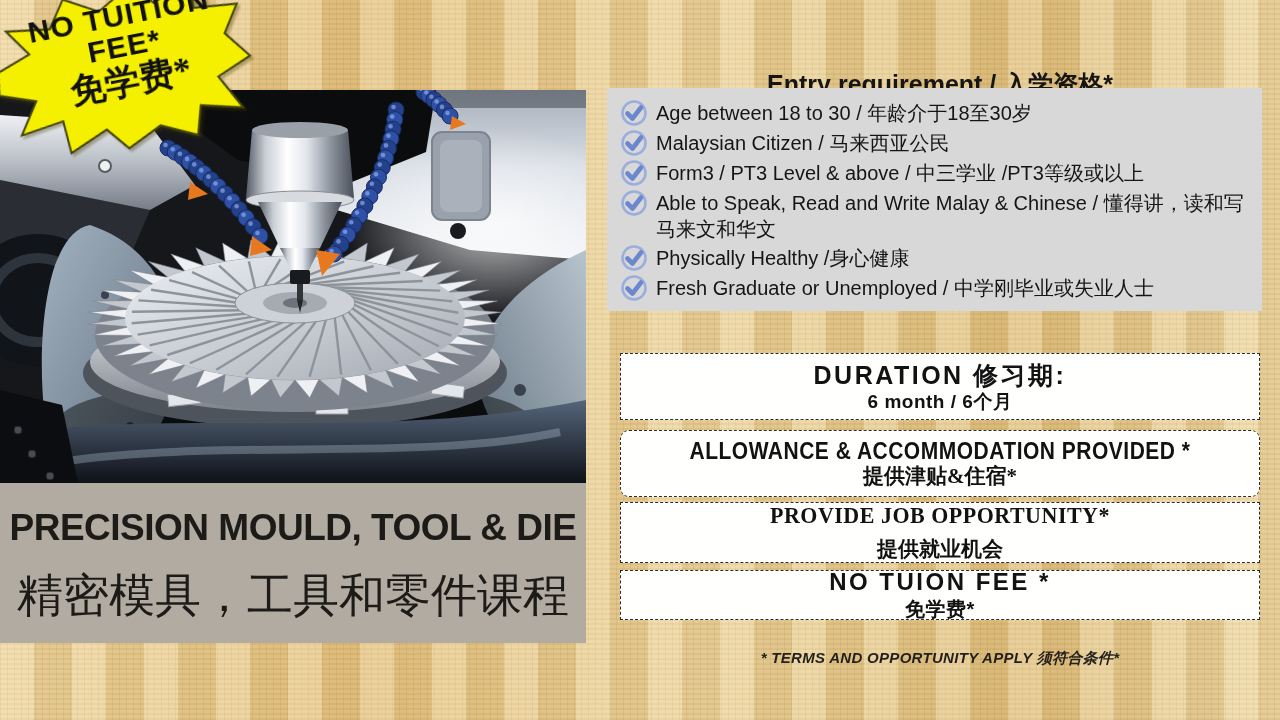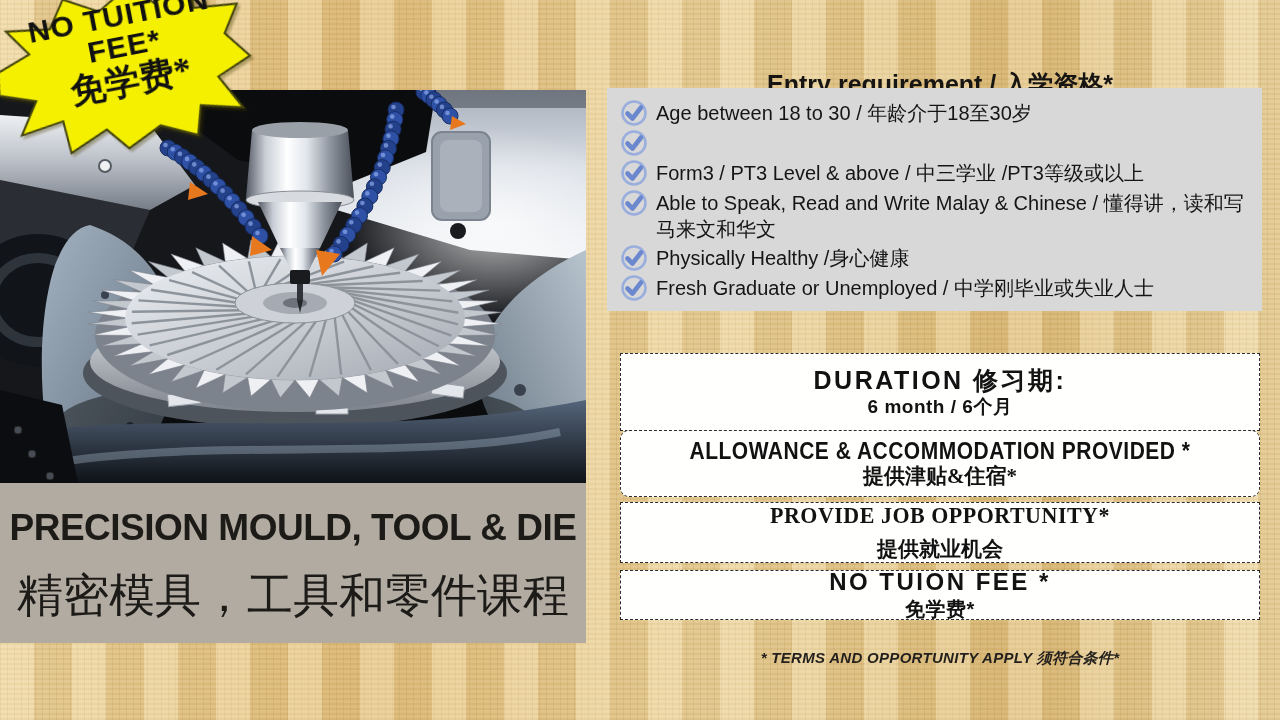--- a/index.html
+++ b/index.html
@@ -367,20 +367,21 @@
             <circle cx="15" cy="15" r="11.5" fill="none" stroke="#9aaede" stroke-width="2.6"></circle>
             <path d="M8.5 15.5 L13.5 20.5 L22 9.5" fill="none" stroke="#6b88cf" stroke-width="4.6" stroke-linecap="round" stroke-linejoin="round"></path>
           </svg></span>
       <span class="req-text">Age between 18 to 30  /  年龄介于18至30岁</span>
     </div>
     <div class="req">
       <span class="chk"><svg viewBox="0 0 30 30" width="30" height="30">
             <circle cx="15" cy="15" r="11.5" fill="none" stroke="#9aaede" stroke-width="2.6"></circle>
             <path d="M8.5 15.5 L13.5 20.5 L22 9.5" fill="none" stroke="#6b88cf" stroke-width="4.6" stroke-linecap="round" stroke-linejoin="round"></path>
           </svg></span>
+      <span class="req-text">Malaysian Citizen / 马来西亚公民</span>
     </div>
     <div class="req">
       <span class="chk"><svg viewBox="0 0 30 30" width="30" height="30">
             <circle cx="15" cy="15" r="11.5" fill="none" stroke="#9aaede" stroke-width="2.6"></circle>
             <path d="M8.5 15.5 L13.5 20.5 L22 9.5" fill="none" stroke="#6b88cf" stroke-width="4.6" stroke-linecap="round" stroke-linejoin="round"></path>
           </svg></span>
       <span class="req-text">Form3 / PT3 Level &amp; above / 中三学业 /PT3等级或以上</span>
     </div>
     <div class="req">
       <span class="chk"><svg viewBox="0 0 30 30" width="30" height="30">
@@ -398,21 +399,21 @@
     </div>
     <div class="req">
       <span class="chk"><svg viewBox="0 0 30 30" width="30" height="30">
             <circle cx="15" cy="15" r="11.5" fill="none" stroke="#9aaede" stroke-width="2.6"></circle>
             <path d="M8.5 15.5 L13.5 20.5 L22 9.5" fill="none" stroke="#6b88cf" stroke-width="4.6" stroke-linecap="round" stroke-linejoin="round"></path>
           </svg></span>
       <span class="req-text">Fresh Graduate or Unemployed / 中学刚毕业或失业人士</span>
     </div>
   </div>
 
-  <div class="ibox" style="top:353px;height:78px;">
+  <div class="ibox" style="top:353px;height:67px;">
     <div class="ibox-title t-gothic">DURATION 修习期:</div>
     <div class="ibox-sub s-gothic">6 month / 6个月</div>
   </div>
   <div class="ibox" style="top:430px;height:67px;border-radius:9px;">
     <div class="ibox-title"><span class="t-cond">ALLOWANCE &amp; ACCOMMODATION PROVIDED *</span></div>
     <div class="ibox-sub s-serif">提供津贴&amp;住宿*</div>
   </div>
   <div class="ibox" style="top:502px;height:61px;justify-content:space-between;">
     <div class="ibox-title"><span class="t-serifcond">PROVIDE JOB OPPORTUNITY*</span></div>
     <div class="ibox-sub s-serif">提供就业机会</div>

